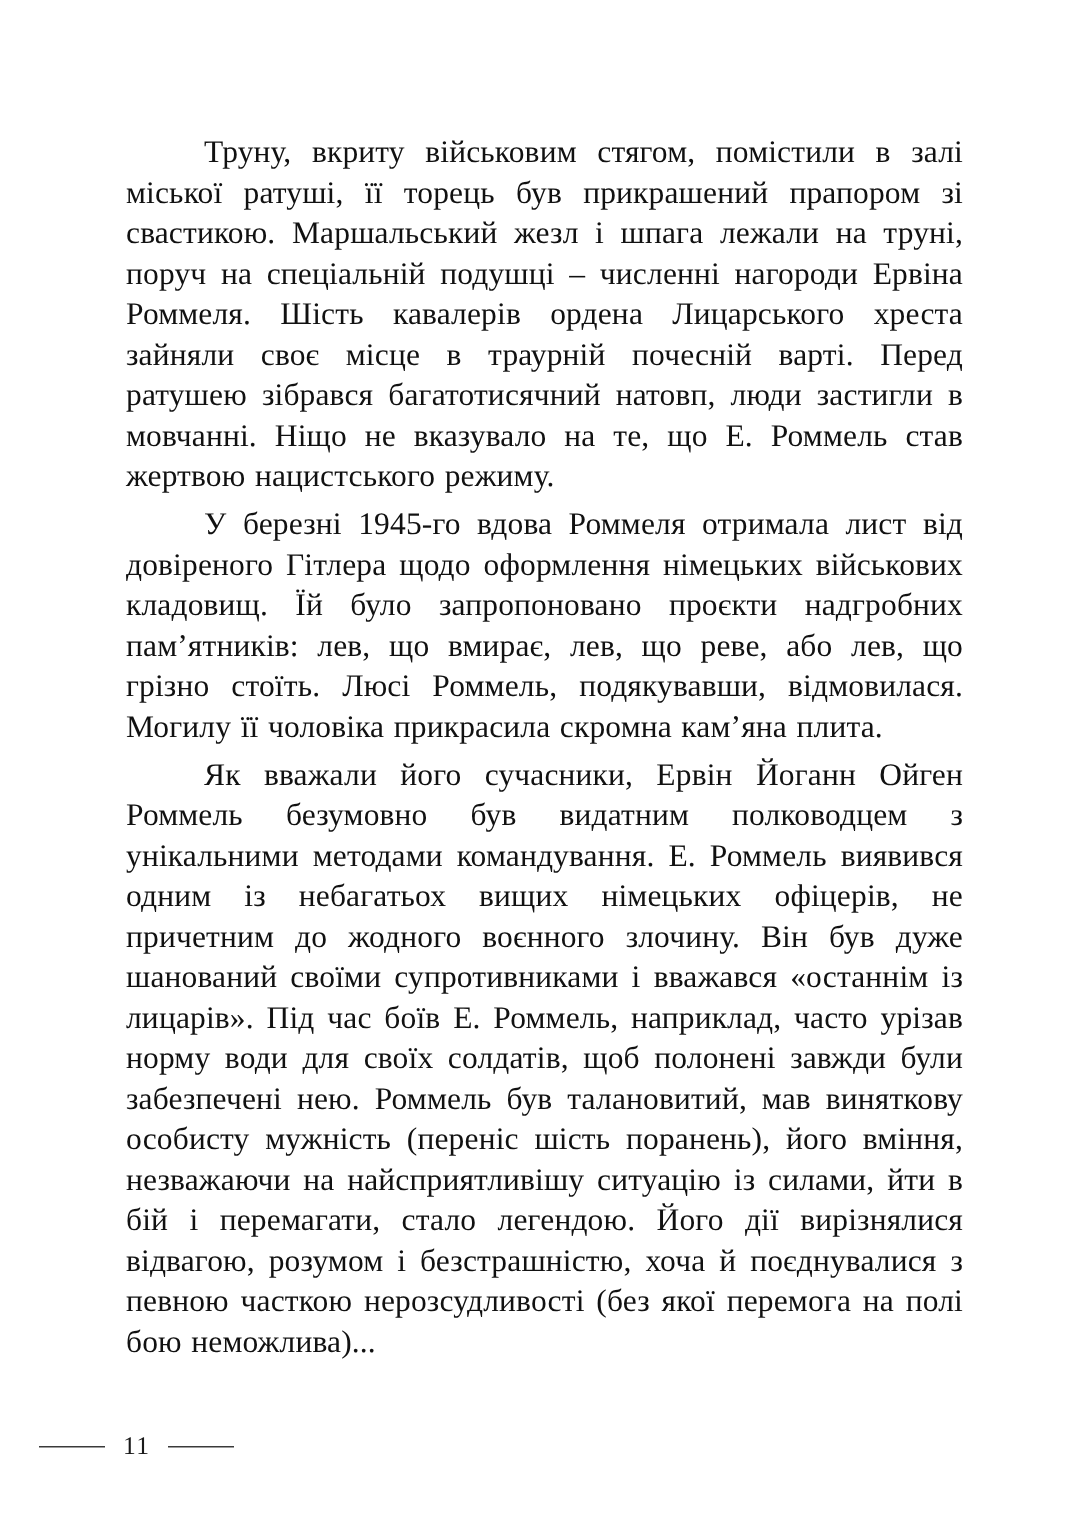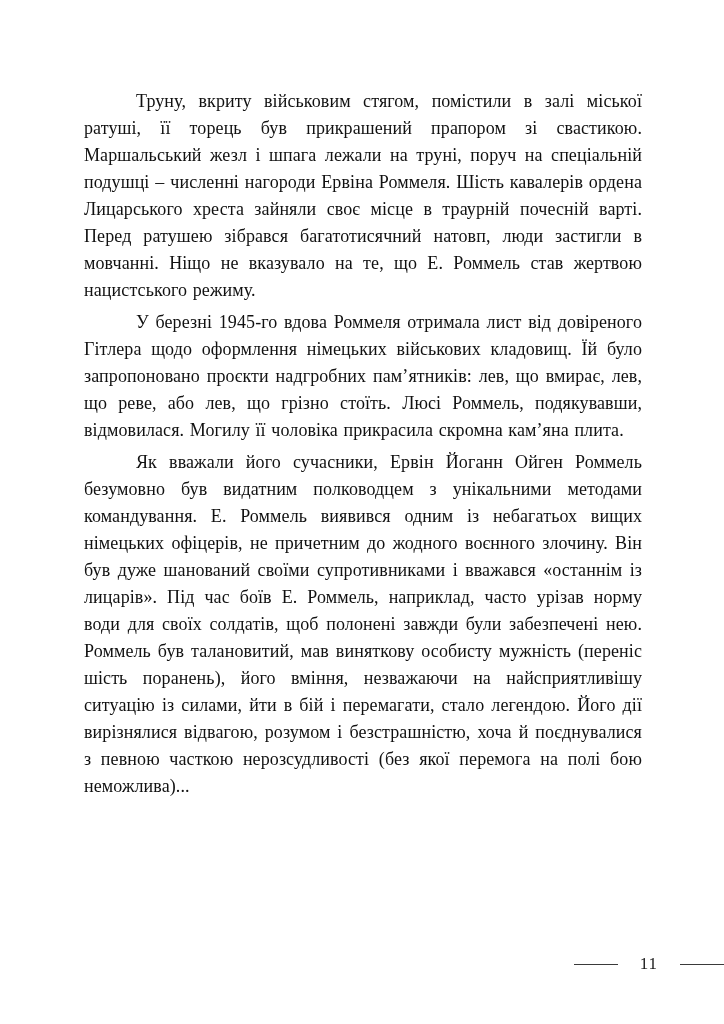--- a/index.html
+++ b/index.html
@@ -18,36 +18,37 @@
     overflow: hidden;
   }
   .text-block {
     position: absolute;
     top: 88px;
     left: 84px;
     right: 82px;
   }
   .text-block p {
     margin: 0 0 5px 0;
-    font-size: 18px;
+    font-size: 21px;
     line-height: 27px;
     text-align: justify;
     text-indent: 52px;
     letter-spacing: 0.1px;
     word-spacing: 1px;
   }
   .footer {
     position: absolute;
     left: 0;
     right: 0;
     bottom: 50px;
     display: flex;
     align-items: center;
-    justify-content: flex-end;
-    gap: 22px;
+    justify-content: flex-start;
+    gap: 12px;
+    padding-left: 26px;
   }
   .footer-rule {
     width: 44px;
     height: 0;
     border-top: 1.8px solid #3a3a3a;
   }
   .page-number {
     font-size: 17px;
     color: #1a1a1a;
     letter-spacing: 1px;

